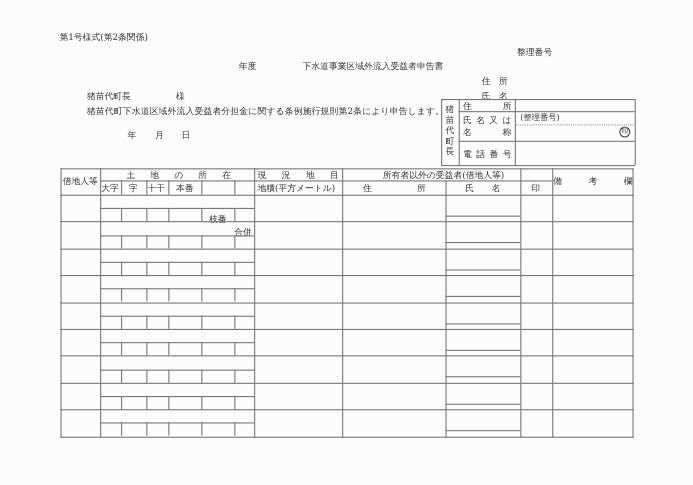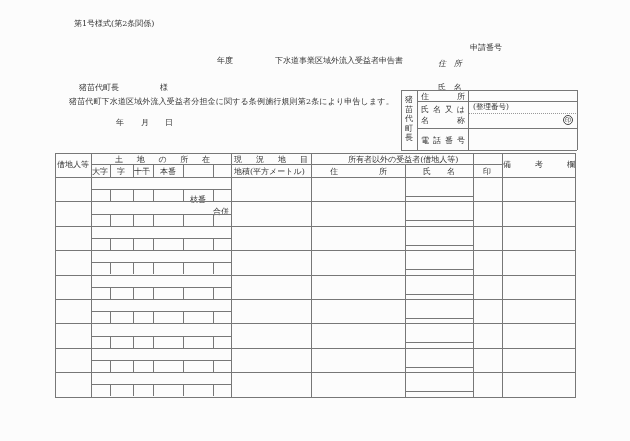--- a/index.html
+++ b/index.html
@@ -15,35 +15,35 @@
   .v { width:1px; }
   .dot { position:absolute; height:0; border-top:1px dotted #999; }
   .seal { position:absolute; width:8px; height:8px; border:1px solid #444; border-radius:50%;
           font-size:6px; line-height:8px; text-align:center; }
   .vert { position:absolute; width:10px; font-size:8px; line-height:9.6px; text-align:center; white-space:normal; }
   .spread { position:absolute; display:flex; justify-content:space-between; font-size:8px; }
 </style>
 </head>
 <body>
 
-<div class="abs t8" style="left:54px;top:18px;margin-left:20px;">第1号様式(第2条関係)</div>
-<div class="abs t8" style="left:470px;top:42px;">申請番号</div>
+<div class="abs t8" style="left:54px;top:28px;">第1号様式(第2条関係)</div>
+<div class="abs t8" style="left:470px;top:42px;">整理番号</div>
 <div class="abs t8" style="left:217px;top:55px;">年度</div>
 <div class="abs t8" style="left:275px;top:55px;">下水道事業区域外流入受益者申告書</div>
 
-<div class="abs t8" style="left:438px;top:58px;font-style:italic;">
+<div class="abs t8" style="left:438px;top:68px;">
   <span>住</span>&nbsp;&nbsp;&nbsp;<span>所</span>
 </div>
 <div class="abs t8" style="left:438px;top:82px;">
   <span>氏</span>&nbsp;&nbsp;&nbsp;<span>名</span>
 </div>
 
 <div class="abs t8" style="left:79px;top:82px;">猪苗代町長</div>
 <div class="abs t8" style="left:160px;top:82px;">様</div>
-<div class="abs t8" style="left:69px;top:96px;letter-spacing:0.15px;text-align:center;">猪苗代町下水道区域外流入受益者分担金に関する条例施行規則第2条により申告します。</div>
+<div class="abs t8" style="left:79px;top:96px;letter-spacing:0.15px;text-align:center;">猪苗代町下水道区域外流入受益者分担金に関する条例施行規則第2条により申告します。</div>
 
 <div class="abs t8" style="left:116px;top:117px;">年</div>
 <div class="abs t8" style="left:141px;top:117px;">月</div>
 <div class="abs t8" style="left:165px;top:117px;">日</div>
 
 <div>
   <div class="line h" style="left:401px;top:90px;width:176px;"></div>
   <div class="line h" style="left:417px;top:101px;width:160px;"></div>
   <div class="line h" style="left:417px;top:128px;width:160px;"></div>
   <div class="line h" style="left:401px;top:150px;width:176px;"></div>

